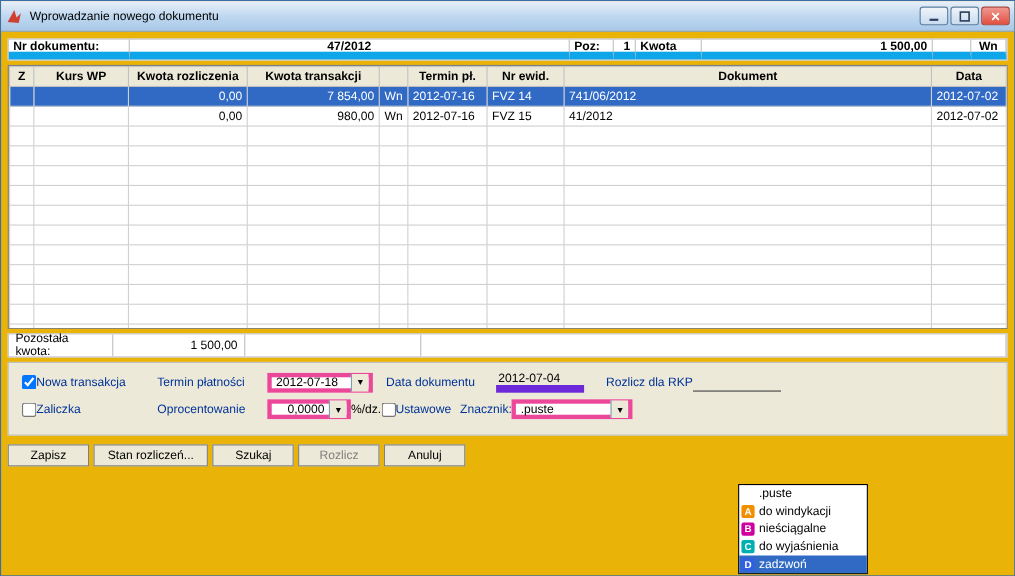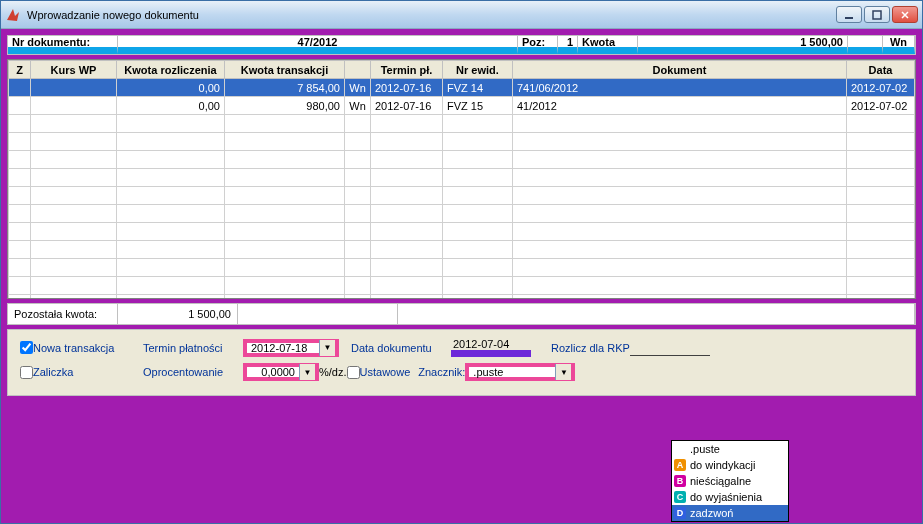--- a/index.html
+++ b/index.html
@@ -1,18 +1,18 @@
 <!DOCTYPE html>
 <html><head>
 <meta charset="utf-8">
 <style>
 * { box-sizing: border-box; margin: 0; padding: 0; font-family: Tahoma, sans-serif; font-size: 11px; }
 body { background: #ece9d8; width: 923px; height: 524px; overflow: hidden; }
 
-.window { width: 923px; height: 524px; border: 1px solid #3a6ea5; background: #a21caf; display: flex; flex-direction: column; }
+.window { width: 923px; height: 524px; border: 1px solid #3a6ea5; background: #eab308; display: flex; flex-direction: column; }
 
 .titlebar { height: 28px; background: linear-gradient(to bottom, #e8f0f8 0%, #c0d8f0 50%, #a8c8e8 100%); display: flex; align-items: center; padding: 0 4px; border-bottom: 1px solid #8aa8c0; }
 .titlebar-icon { width: 16px; height: 16px; margin-right: 6px; }
 .titlebar-text { flex: 1; color: #000; }
 .titlebar-buttons { display: flex; gap: 2px; }
 .tb-btn { width: 26px; height: 17px; border: 1px solid #6080a0; border-radius: 3px; background: linear-gradient(to bottom, #f0f4f8, #c8dcf0); display: flex; align-items: center; justify-content: center; cursor: pointer; font-size: 10px; color: #304060; }
 .tb-btn.close { background: linear-gradient(to bottom, #f09890, #e05040); color: #fff; border-color: #b04030; }
 
 .content { flex: 1; padding: 6px; display: flex; flex-direction: column; gap: 4px; }
 
@@ -268,21 +268,21 @@
               <td class=""></td>
               <td class=""></td>
               <td class=""></td>
               <td class=""></td>
             </tr>
           </tbody>
       </table>
     </div>
 
     <div class="footer-strip">
-      <div class="footer-cell" style="width:110px">Pozostała kwota:</div>
+      <div class="footer-cell" style="width:95px">Pozostała kwota:</div>
       <div class="footer-cell r" style="width:120px;justify-content:flex-end">1 500,00</div>
       <div class="footer-cell" style="width:160px"></div>
       <div class="footer-cell" style="flex:1"></div>
     </div>
 
     <div class="form-panel">
       <div class="form-row">
         <input type="checkbox" class="chk" checked="" style="">
         <span class="navy-label" style="width:110px">Nowa transakcja</span>
         <span class="navy-label" style="width:100px">Termin płatności</span>
@@ -310,20 +310,27 @@
         <span class="navy-label">Ustawowe</span>
         <span style="width:8px"></span>
         <span class="navy-label">Znacznik:</span>
         <div class="combo" style="width:110px">
           <span class="combo-text">.puste</span>
           <span class="combo-btn">▼</span>
         </div>
       </div>
     </div>
 
+    <div class="btn-row">
+      <div class="btn">Zapisz</div>
+      <div class="btn" style="min-width:100px">Stan rozliczeń...</div>
+      <div class="btn">Szukaj</div>
+      <div class="btn disabled">Rozlicz</div>
+      <div class="btn">Anuluj</div>
+    </div>
 
   </div>
 </div>
 
 <div class="dropdown-list" id="dropdown">
     <div class="dd-item">
       <span style="width: 12px;"></span>
       <span>.puste</span>
     </div>
     <div class="dd-item">

